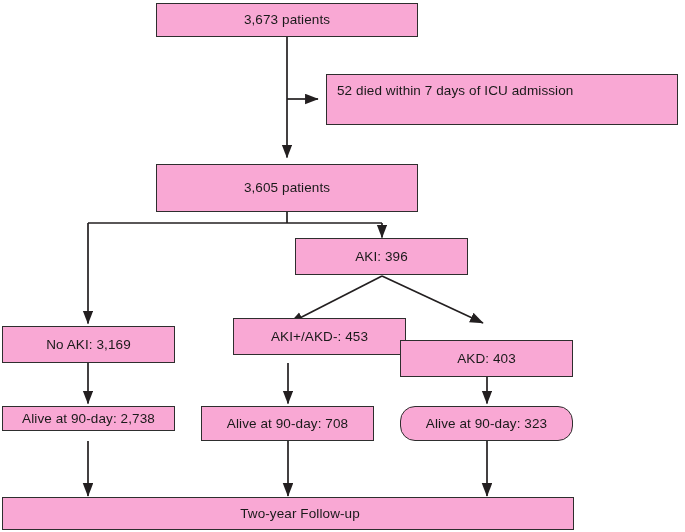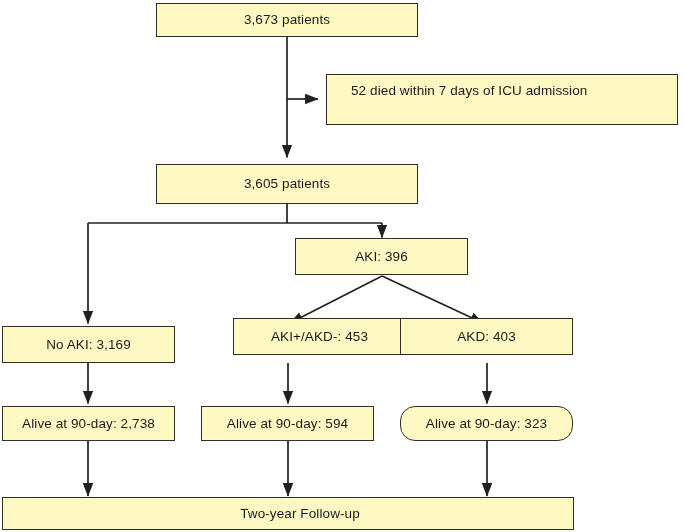--- a/index.html
+++ b/index.html
@@ -19,34 +19,34 @@
     position: absolute;
     left: 0;
     top: 0;
     width: 685px;
     height: 532px;
     pointer-events: none;
   }
   .node {
     position: absolute;
     box-sizing: border-box;
-    background: #fef9c3;
+    background: #f9a8d4;
     border: 1.6px solid #2e2e2e;
     display: flex;
     align-items: center;
     justify-content: center;
     color: #1a1a1a;
     font-size: 13.5px;
     line-height: 1.45;
     letter-spacing: 0.1px;
     z-index: 2;
   }
   .node.left-text {
     justify-content: flex-start;
-    padding-left: 24px;
+    padding-left: 10px;
     text-align: left;
     display: block;
     padding-top: 6px;
   }
   .node.left-text .line {
     display: block;
     white-space: nowrap;
   }
   .node-label {
     white-space: nowrap;
@@ -92,46 +92,46 @@
   </svg>
 
   <div class="node" style="left:156px; top:3px; width:262px; height:34px;">
     <span class="node-label">3,673 patients</span>
   </div>
 
   <div class="node left-text" style="left:326px; top:74px; width:352px; height:51px;">
     <span class="line">52 died within 7 days of ICU admission</span>
   </div>
 
-  <div class="node" style="left:156px; top:164px; width:262px; height:40px;">
+  <div class="node" style="left:156px; top:164px; width:262px; height:48px;">
     <span class="node-label">3,605 patients</span>
   </div>
 
   <div class="node" style="left:295px; top:238px; width:173px; height:37px;">
     <span class="node-label">AKI: 396</span>
   </div>
 
   <div class="node" style="left:2px; top:326px; width:173px; height:37px;">
     <span class="node-label">No AKI: 3,169</span>
   </div>
 
   <div class="node" style="left:201px; top:318px; width:173px; height:37px;margin-left:32px;">
     <span class="node-label">AKI+/AKD-: 453</span>
   </div>
 
-  <div class="node" style="left:400px; top:318px; width:173px; height:37px;">
+  <div class="node" style="left:400px; top:340px; width:173px; height:37px;">
     <span class="node-label">AKD: 403</span>
   </div>
 
-  <div class="node" style="left:2px; top:406px; width:173px; height:35px;">
+  <div class="node" style="left:2px; top:406px; width:173px; height:25px;">
     <span class="node-label">Alive at 90-day: 2,738</span>
   </div>
 
   <div class="node" style="left:201px; top:406px; width:173px; height:35px;">
-    <span class="node-label">Alive at 90-day: 594</span>
+    <span class="node-label">Alive at 90-day: 708</span>
   </div>
 
   <div class="node" style="left:400px; top:406px; width:173px; height:35px;border-radius:15px;">
     <span class="node-label">Alive at 90-day: 323</span>
   </div>
 
   <div class="node" style="left:2px; top:497px; width:572px; height:33px;padding-left:24px;">
     <span class="node-label">Two-year Follow-up</span>
   </div>
 

